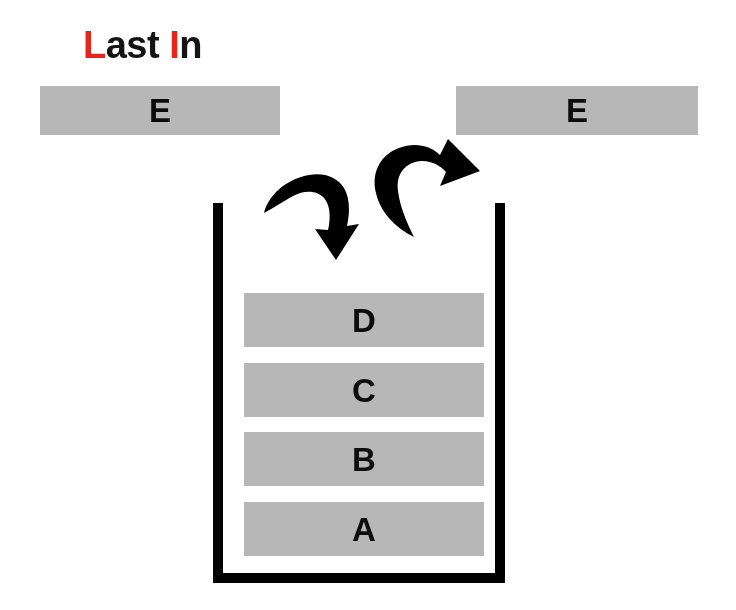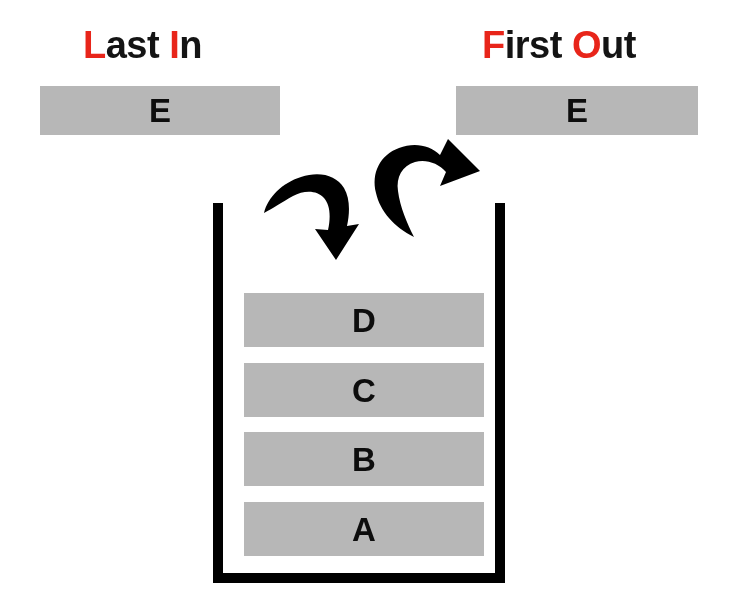--- a/index.html
+++ b/index.html
@@ -90,23 +90,20 @@
 </style>
 </head>
 <body>
 
 <div id="canvas">
 
   <div class="title" id="title-last-in">
     <span class="hl">L</span><span>ast </span><span class="hl">I</span><span>n</span>
   </div>
 
-  <div class="title" id="title-first-out">
-    <span class="hl">F</span><span>irst </span><span class="hl">O</span><span>ut</span>
-  </div>
 
   <div class="elem-box" id="box-in-e">
     <span class="elem-label">E</span>
   </div>
 
   <div class="elem-box" id="box-out-e">
     <span class="elem-label">E</span>
   </div>
 
   <svg id="arrow-push" viewBox="0 0 120 125">

